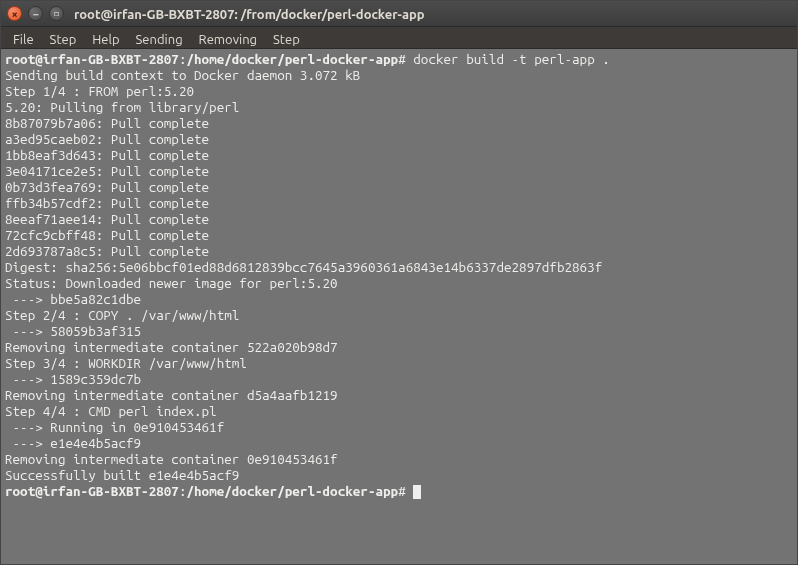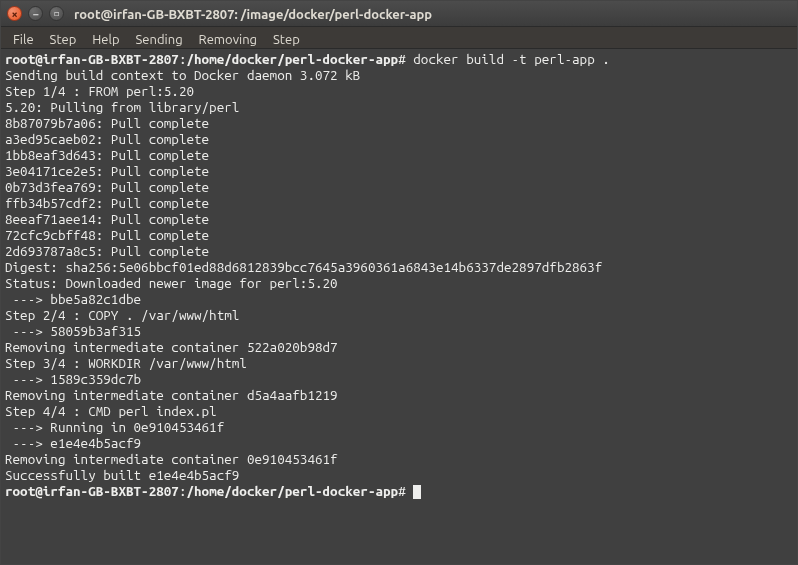--- a/index.html
+++ b/index.html
@@ -76,21 +76,21 @@
     }
     .menu-item {
       color: #dfdbd2;
       font-family: "Ubuntu", sans-serif;
       font-size: 13px;
       padding: 2px 8px;
       cursor: pointer;
     }
     .terminal {
       flex: 1;
-      background: #404040;
+      background: #737373;
       padding: 2px 4px;
       font-size: 13.5px;
       line-height: 16px;
       color: #eeeeec;
       overflow: hidden;
       font-family: "Ubuntu Mono", "DejaVu Sans Mono", monospace;
       white-space: pre;
     }
     .prompt-user {
       color: #eeeeec;
@@ -114,21 +114,21 @@
 </head>
 <body>
 
 <div class="window">
   <div class="titlebar">
     <div class="window-controls">
       <div class="window-btn btn-close">×</div>
       <div class="window-btn btn-min">−</div>
       <div class="window-btn btn-max">▫</div>
     </div>
-    <div class="title-text">root@irfan-GB-BXBT-2807: /image/docker/perl-docker-app</div>
+    <div class="title-text">root@irfan-GB-BXBT-2807: /from/docker/perl-docker-app</div>
   </div>
 
   <div class="menubar">
     <span class="menu-item">File</span>
     <span class="menu-item">Step</span>
     <span class="menu-item">Help</span>
     <span class="menu-item">Sending</span>
     <span class="menu-item">Removing</span>
     <span class="menu-item">Step</span>
   </div>

